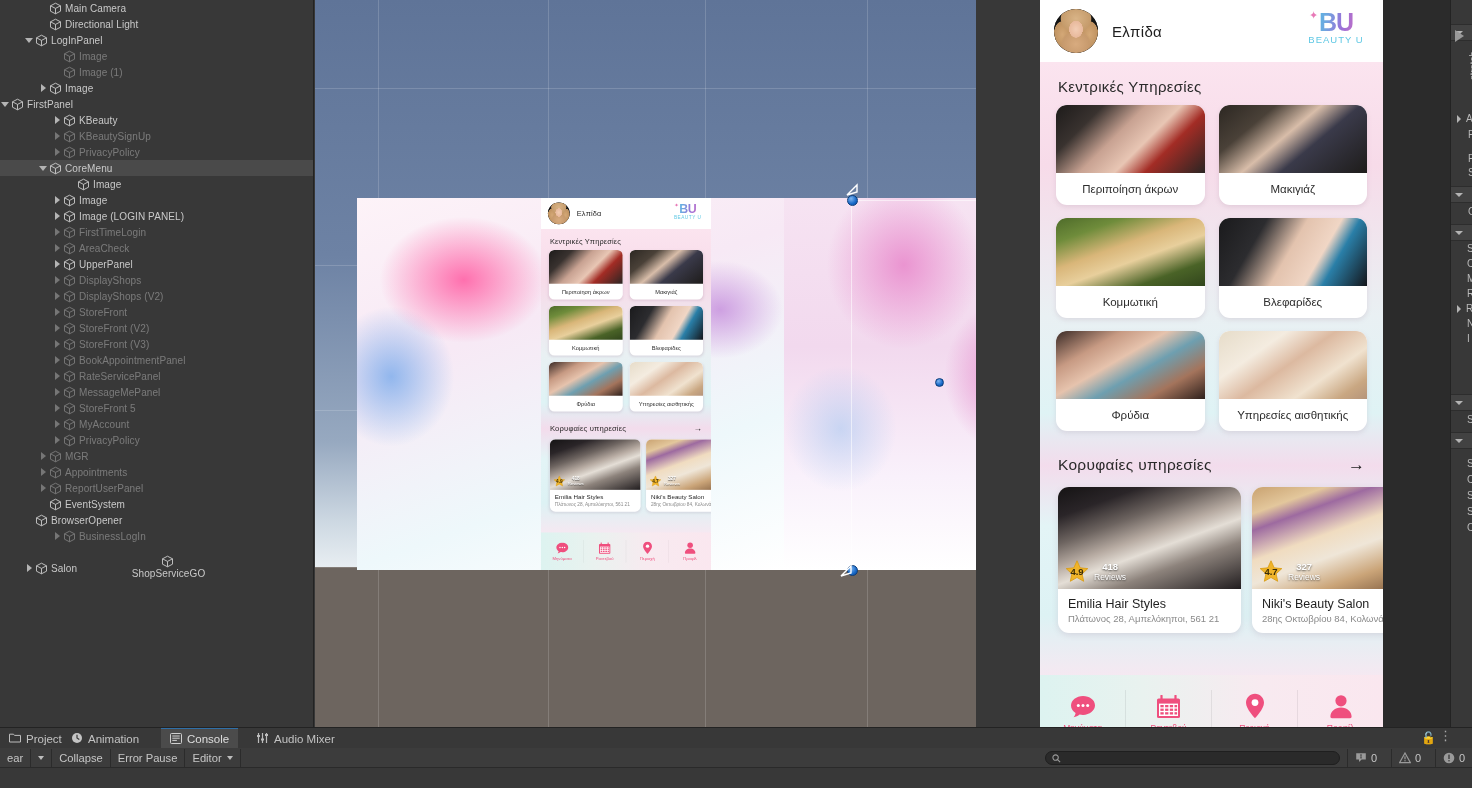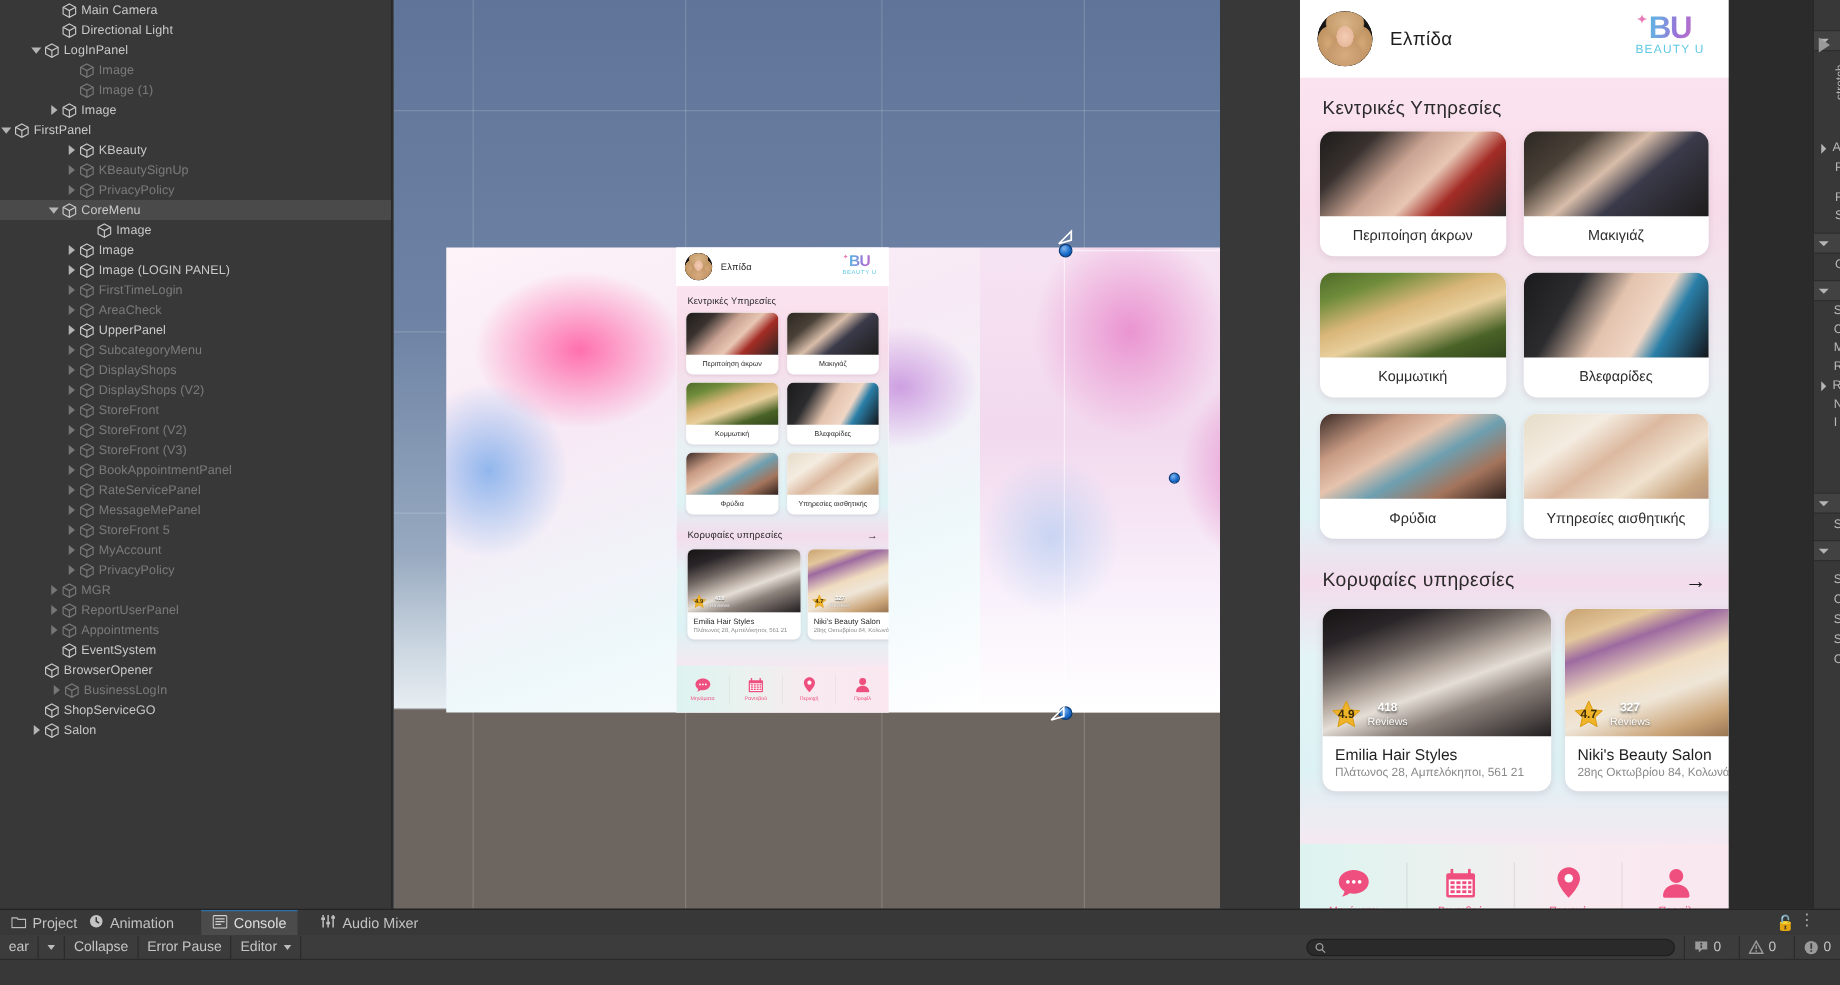--- a/index.html
+++ b/index.html
@@ -357,30 +357,20 @@
         <span class="h-label">UpperPanel</span>
       </div>
       <div class="h-row dim" style="padding-left: 52px;">
         <span class="twisty closed dimt"></span>
         <span class="cube">
           <svg width="13" height="13" viewBox="0 0 14 14">
             <path d="M7 1.3 L12.4 4.1 L12.4 9.9 L7 12.7 L1.6 9.9 L1.6 4.1 Z" fill="none" stroke="#c8c8c8" stroke-width="1"></path>
             <path d="M1.6 4.1 L7 6.9 L12.4 4.1 M7 6.9 L7 12.7" fill="none" stroke="#c8c8c8" stroke-width="1"></path>
           </svg>
         </span>
-        <span class="h-label">SubcategoryMenu</span>
-      </div>
-      <div class="h-row dim" style="padding-left: 52px;">
-        <span class="twisty closed dimt"></span>
-        <span class="cube">
-          <svg width="13" height="13" viewBox="0 0 14 14">
-            <path d="M7 1.3 L12.4 4.1 L12.4 9.9 L7 12.7 L1.6 9.9 L1.6 4.1 Z" fill="none" stroke="#c8c8c8" stroke-width="1"></path>
-            <path d="M1.6 4.1 L7 6.9 L12.4 4.1 M7 6.9 L7 12.7" fill="none" stroke="#c8c8c8" stroke-width="1"></path>
-          </svg>
-        </span>
         <span class="h-label">DisplayShops</span>
       </div>
       <div class="h-row dim" style="padding-left: 52px;">
         <span class="twisty closed dimt"></span>
         <span class="cube">
           <svg width="13" height="13" viewBox="0 0 14 14">
             <path d="M7 1.3 L12.4 4.1 L12.4 9.9 L7 12.7 L1.6 9.9 L1.6 4.1 Z" fill="none" stroke="#c8c8c8" stroke-width="1"></path>
             <path d="M1.6 4.1 L7 6.9 L12.4 4.1 M7 6.9 L7 12.7" fill="none" stroke="#c8c8c8" stroke-width="1"></path>
           </svg>
         </span>
@@ -487,31 +477,31 @@
         <span class="h-label">MGR</span>
       </div>
       <div class="h-row dim" style="padding-left: 38px;">
         <span class="twisty closed dimt"></span>
         <span class="cube">
           <svg width="13" height="13" viewBox="0 0 14 14">
             <path d="M7 1.3 L12.4 4.1 L12.4 9.9 L7 12.7 L1.6 9.9 L1.6 4.1 Z" fill="none" stroke="#c8c8c8" stroke-width="1"></path>
             <path d="M1.6 4.1 L7 6.9 L12.4 4.1 M7 6.9 L7 12.7" fill="none" stroke="#c8c8c8" stroke-width="1"></path>
           </svg>
         </span>
+        <span class="h-label">Appointments</span>
+      </div>
+      <div class="h-row dim" style="padding-left: 38px;">
+        <span class="twisty closed dimt"></span>
+        <span class="cube">
+          <svg width="13" height="13" viewBox="0 0 14 14">
+            <path d="M7 1.3 L12.4 4.1 L12.4 9.9 L7 12.7 L1.6 9.9 L1.6 4.1 Z" fill="none" stroke="#c8c8c8" stroke-width="1"></path>
+            <path d="M1.6 4.1 L7 6.9 L12.4 4.1 M7 6.9 L7 12.7" fill="none" stroke="#c8c8c8" stroke-width="1"></path>
+          </svg>
+        </span>
         <span class="h-label">ReportUserPanel</span>
-      </div>
-      <div class="h-row dim" style="padding-left: 38px;">
-        <span class="twisty closed dimt"></span>
-        <span class="cube">
-          <svg width="13" height="13" viewBox="0 0 14 14">
-            <path d="M7 1.3 L12.4 4.1 L12.4 9.9 L7 12.7 L1.6 9.9 L1.6 4.1 Z" fill="none" stroke="#c8c8c8" stroke-width="1"></path>
-            <path d="M1.6 4.1 L7 6.9 L12.4 4.1 M7 6.9 L7 12.7" fill="none" stroke="#c8c8c8" stroke-width="1"></path>
-          </svg>
-        </span>
-        <span class="h-label">Appointments</span>
       </div>
       <div class="h-row" style="padding-left: 38px;">
         <span class="twisty"></span>
         <span class="cube">
           <svg width="13" height="13" viewBox="0 0 14 14">
             <path d="M7 1.3 L12.4 4.1 L12.4 9.9 L7 12.7 L1.6 9.9 L1.6 4.1 Z" fill="none" stroke="#c8c8c8" stroke-width="1"></path>
             <path d="M1.6 4.1 L7 6.9 L12.4 4.1 M7 6.9 L7 12.7" fill="none" stroke="#c8c8c8" stroke-width="1"></path>
           </svg>
         </span>
         <span class="h-label">EventSystem</span>
@@ -519,31 +509,31 @@
       <div class="h-row" style="padding-left: 24px;">
         <span class="twisty"></span>
         <span class="cube">
           <svg width="13" height="13" viewBox="0 0 14 14">
             <path d="M7 1.3 L12.4 4.1 L12.4 9.9 L7 12.7 L1.6 9.9 L1.6 4.1 Z" fill="none" stroke="#c8c8c8" stroke-width="1"></path>
             <path d="M1.6 4.1 L7 6.9 L12.4 4.1 M7 6.9 L7 12.7" fill="none" stroke="#c8c8c8" stroke-width="1"></path>
           </svg>
         </span>
         <span class="h-label">BrowserOpener</span>
       </div>
-      <div class="h-row dim" style="padding-left: 40px;">
+      <div class="h-row dim" style="padding-left: 40px; margin-left: 12px;">
         <span class="twisty closed dimt"></span>
         <span class="cube">
           <svg width="13" height="13" viewBox="0 0 14 14">
             <path d="M7 1.3 L12.4 4.1 L12.4 9.9 L7 12.7 L1.6 9.9 L1.6 4.1 Z" fill="none" stroke="#c8c8c8" stroke-width="1"></path>
             <path d="M1.6 4.1 L7 6.9 L12.4 4.1 M7 6.9 L7 12.7" fill="none" stroke="#c8c8c8" stroke-width="1"></path>
           </svg>
         </span>
         <span class="h-label">BusinessLogIn</span>
       </div>
-      <div class="h-row" style="padding-left: 24px;">
+      <div class="h-row" style="padding-left: 24px; flex-direction: column;">
         <span class="twisty"></span>
         <span class="cube">
           <svg width="13" height="13" viewBox="0 0 14 14">
             <path d="M7 1.3 L12.4 4.1 L12.4 9.9 L7 12.7 L1.6 9.9 L1.6 4.1 Z" fill="none" stroke="#c8c8c8" stroke-width="1"></path>
             <path d="M1.6 4.1 L7 6.9 L12.4 4.1 M7 6.9 L7 12.7" fill="none" stroke="#c8c8c8" stroke-width="1"></path>
           </svg>
         </span>
         <span class="h-label">ShopServiceGO</span>
       </div>
       <div class="h-row" style="padding-left: 24px;">

